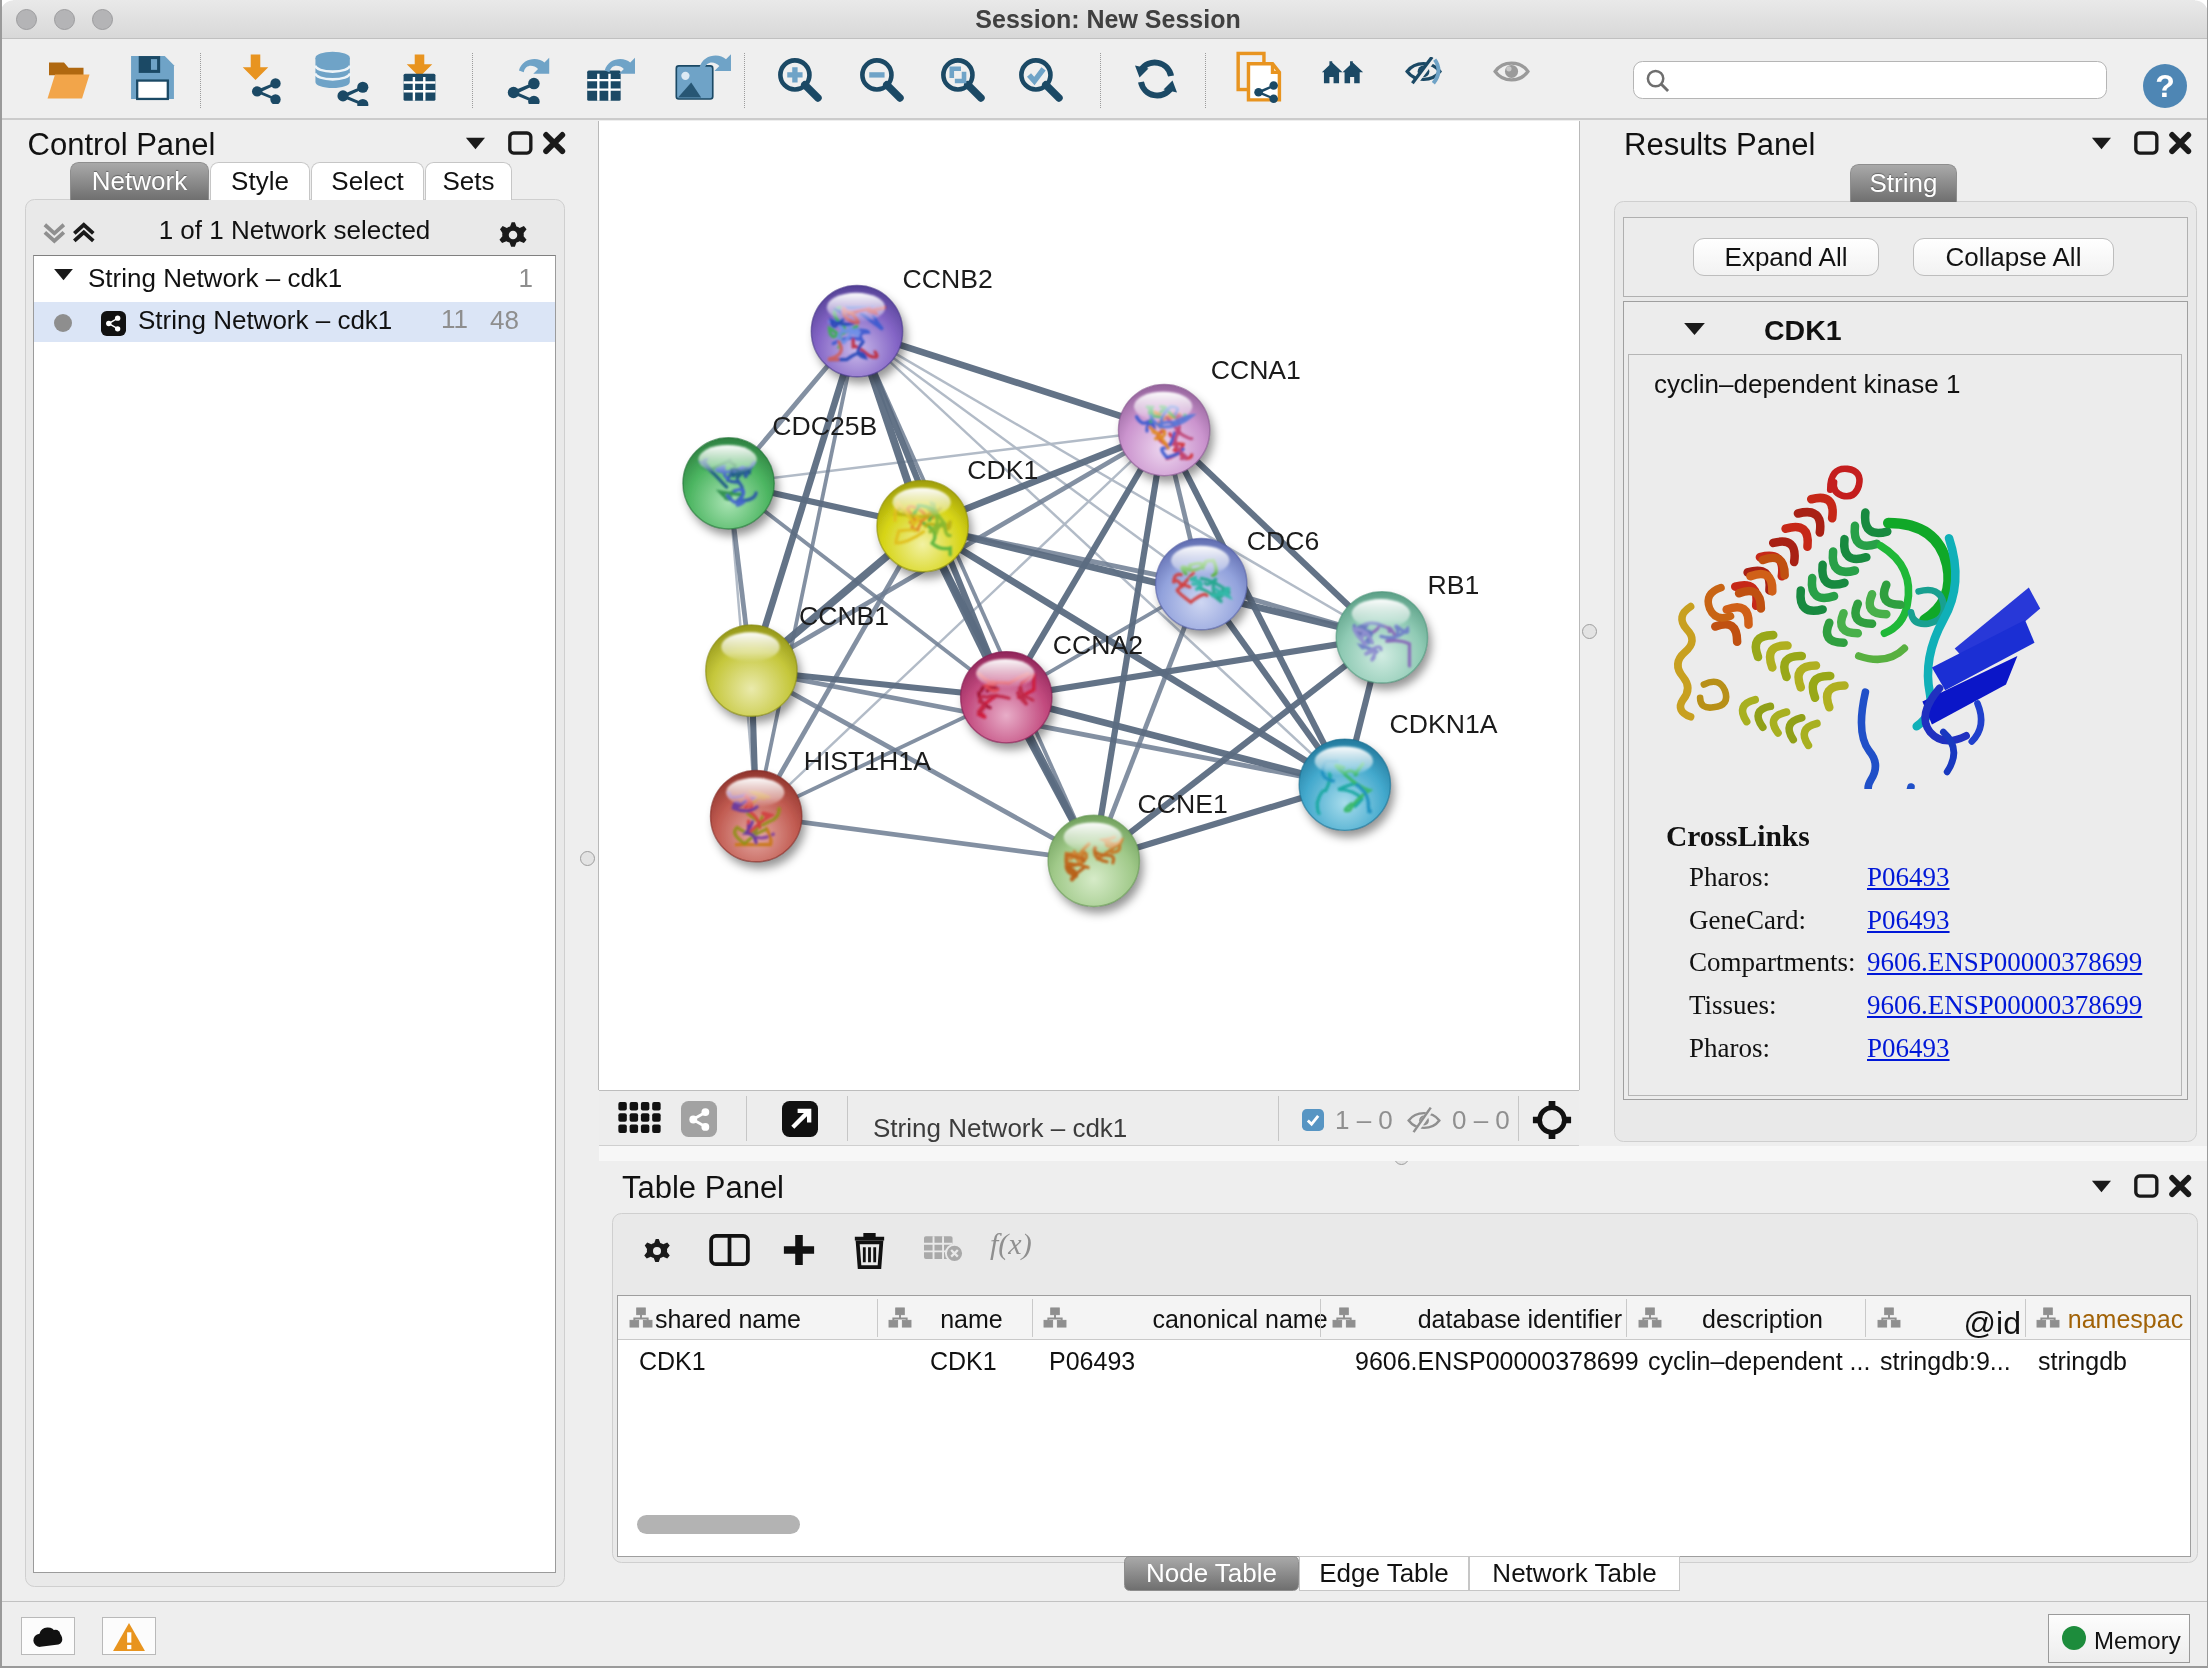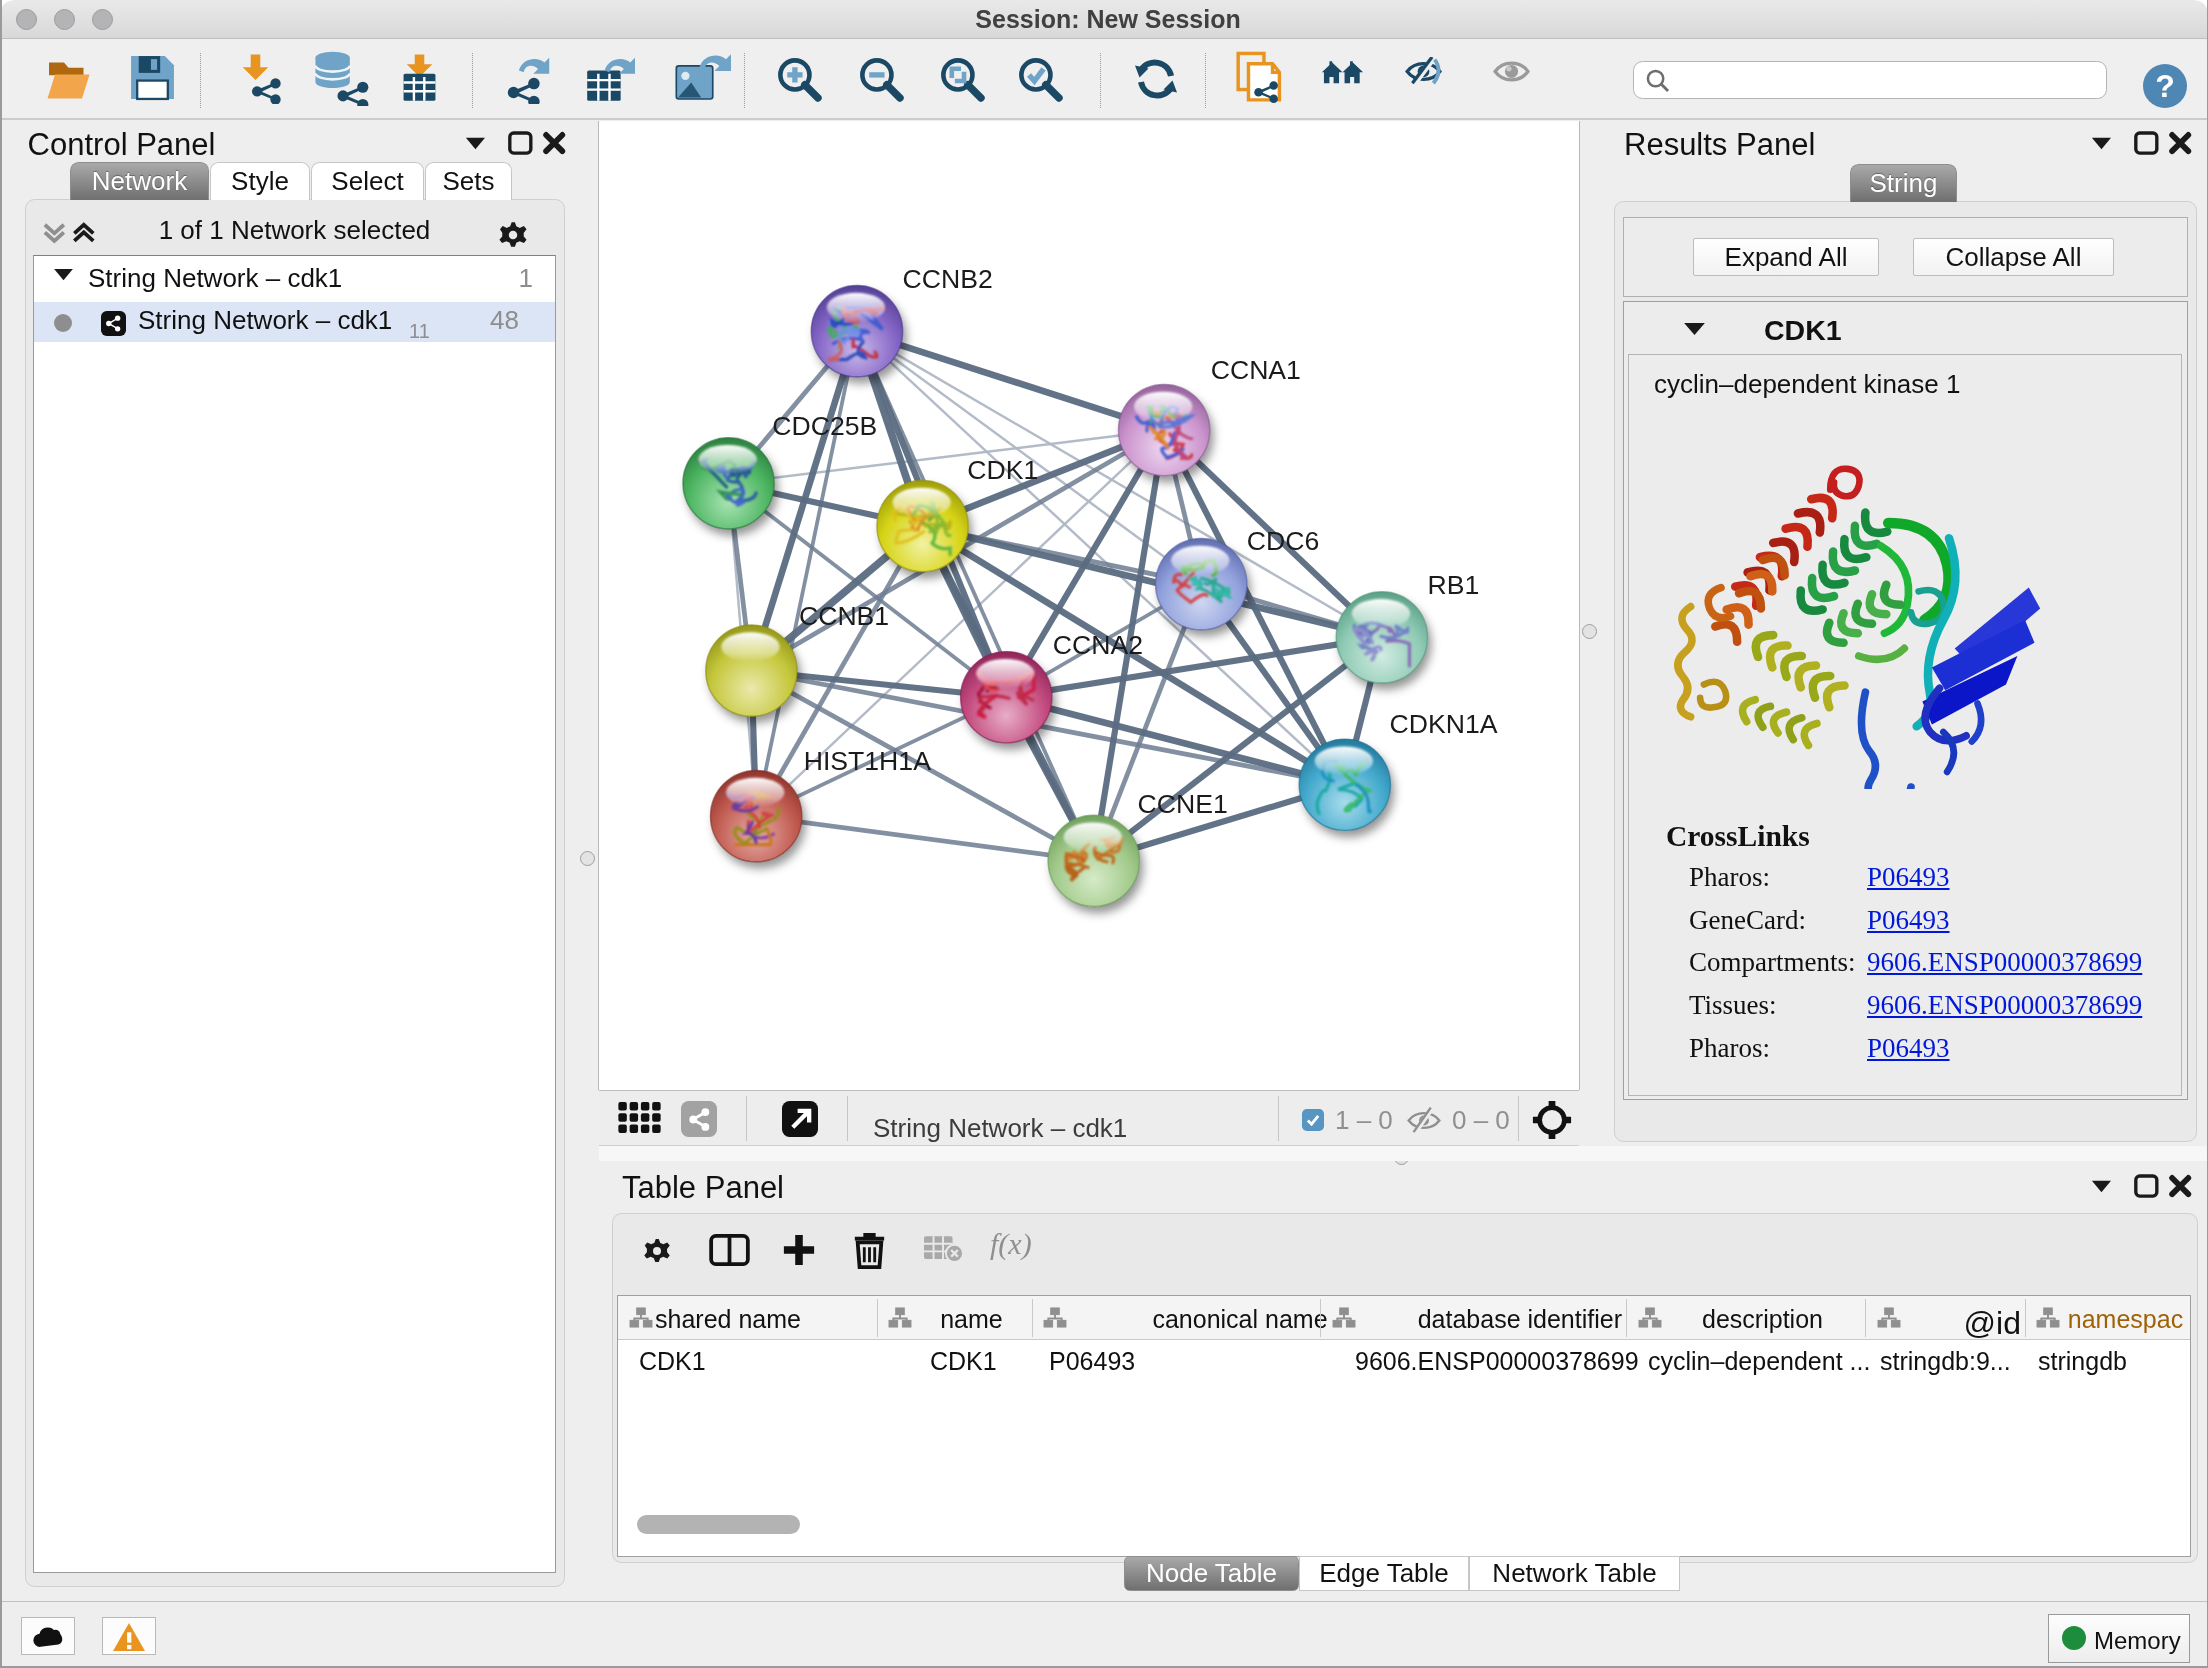--- a/index.html
+++ b/index.html
@@ -4,21 +4,21 @@
 html,body{width:2208px;height:1668px;overflow:hidden}
 body{font-family:"Liberation Sans",sans-serif;background:#eeeeee;position:relative}
 .abs{position:absolute}
 .tb-sep{position:absolute;top:53px;height:55px;width:0;border-left:1.9px dotted #9b9b9b}
 .ptitle{font-size:31px;color:#111}
 .tab{position:absolute;height:38px;border:1px solid #c6c6c6;border-bottom:none;
  border-radius:8.6px 8.6px 0 0;background:#fff;color:#111;font-size:26px;text-align:center;
  display:flex;align-items:center;justify-content:center;z-index:3}
 .tab.sel{background:linear-gradient(#a9a9a9,#6f6f6f);color:#fff;border-color:#8e8e8e;text-shadow:0 -1px 1px rgba(0,0,0,.35)}
 .gbox{position:absolute;background:#e9e9e9;border:1px solid #cfcfcf;border-radius:9.5px}
-.btn{position:absolute;background:linear-gradient(#ffffff,#f2f2f2);border:1px solid #bdbdbd;border-radius:2px;
+.btn{position:absolute;background:linear-gradient(#ffffff,#f2f2f2);border:1px solid #bdbdbd;border-radius:11px;
  font-size:26px;color:#111;display:flex;align-items:center;justify-content:center}
 a.lnk{color:#0018d8;text-decoration:underline}
 </style></head><body>
 <div class="abs" style="left:0;top:0;width:2208px;height:39px;background:linear-gradient(#e9e9e9,#d8d8d8);border-bottom:1px solid #c0c0c0;border-radius:11.4px 11.4px 0 0"></div>
 <div class="abs" style="left:16px;top:8.6px;width:21px;height:21px;border-radius:50%;background:#b4b4b6;border:1px solid #9c9c9e"></div>
 <div class="abs" style="left:54px;top:8.6px;width:21px;height:21px;border-radius:50%;background:#b4b4b6;border:1px solid #9c9c9e"></div>
 <div class="abs" style="left:92px;top:8.6px;width:21px;height:21px;border-radius:50%;background:#b4b4b6;border:1px solid #9c9c9e"></div>
 <div class="abs" style="left:918px;top:4.8px;width:380px;text-align:center;font-size:25px;font-weight:bold;color:#404040">Session: New Session</div>
 <div class="abs" style="left:0;top:39px;width:2208px;height:81px;background:#efefef;border-bottom:2.9px solid #cbcbcb"></div>
 <svg class="abs" style="left:40px;top:55px" width="57" height="48" viewBox="0 0 64 64">
@@ -213,21 +213,21 @@
 <svg class="abs" style="left:104px;top:314px" width="19" height="19" viewBox="0 0 64 64">
     <g fill="#fff">
       <circle cx="16" cy="32" r="9"></circle>
       <circle cx="46" cy="14" r="9"></circle>
       <circle cx="46" cy="50" r="9"></circle>
       <path d="M14 30 L46 12 L48 16 L18 34Z"></path>
       <path d="M14 34 L46 52 L48 48 L18 30Z"></path>
     </g>
   </svg>
 <div class="abs" style="left:138px;top:305px;font-size:26px;color:#111">String Network – cdk1</div>
-<div class="abs" style="left:409px;top:320px;width:59px;font-size:20px;color:#8e8e8e">11</div>
+<div class="abs" style="left:409px;top:304px;width:59px;text-align:right;font-size:26px;color:#8e8e8e">11</div>
 <div class="abs" style="left:460px;top:305px;width:59px;text-align:right;font-size:26px;color:#8e8e8e">48</div>
 <svg class="abs" style="left:599px;top:121px;background:#ffffff" width="980" height="969" viewBox="630 127 1030 1019">
 <defs>
 <radialGradient id="gB2" cx="0.5" cy="0.70" r="0.80">
         <stop offset="0" stop-color="#cabaea"></stop>
         <stop offset="0.55" stop-color="#8465c6"></stop>
         <stop offset="0.93" stop-color="#4b3a8d"></stop>
         <stop offset="1" stop-color="#4b3a8d"></stop>
       </radialGradient>
 <radialGradient id="gA1" cx="0.5" cy="0.70" r="0.80">

